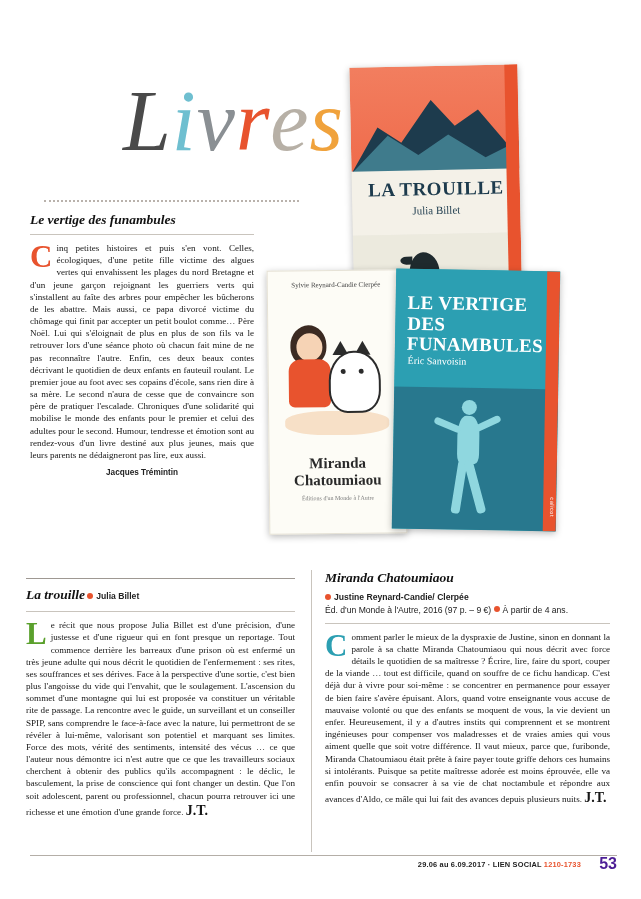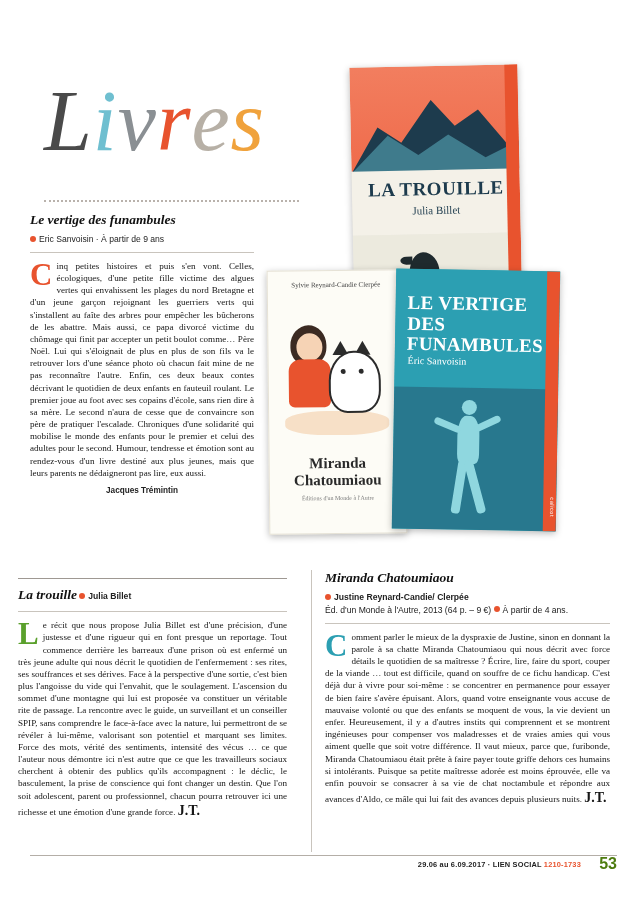--- a/index.html
+++ b/index.html
@@ -22,20 +22,21 @@
     background: #fff;
   }
 
   
   .masthead {
     position: absolute;
     left: 44px;
     top: 78px;
     width: 300px;
     height: 110px;
+    text-align: right;
   }
   .masthead-word {
     font-family: "Liberation Serif", serif;
     font-style: italic;
     font-size: 86px;
     letter-spacing: 1px;
     line-height: 1;
     white-space: nowrap;
   }
   .masthead-word span { display: inline-block; }
@@ -432,21 +433,21 @@
     font-weight: bold;
   }
 
   
   #article-vertige {
     left: 30px;
     top: 212px;
     width: 224px;
   }
   #article-trouille {
-    left: 18px;
+    left: 26px;
     top: 578px;
     width: 269px;
   }
   #article-miranda {
     left: 325px;
     top: 570px;
     width: 285px;
   }
 
   .vertical-divider {
@@ -480,21 +481,21 @@
     color: #222;
     letter-spacing: 0.2px;
   }
   .footer-text .issue { color: #e8532e; }
   .folio {
     position: absolute;
     right: 0;
     top: 0;
     font-size: 16px;
     font-weight: bold;
-    color: #4d7c0f;
+    color: #4c1d95;
   }
 </style>
 </head>
 <body>
 
 <div class="page">
 
   <div class="masthead">
     <div class="masthead-word">
       <span style="color:#4a4a4a">L</span><span style="color:#6fbfd0">i</span><span style="color:#8a8f93">v</span><span style="color:#e8532e">r</span><span style="color:#b7b0a6">e</span><span style="color:#f0a23c">s</span>
@@ -546,23 +547,20 @@
       <div class="legl"></div>
       <div class="legr"></div>
     </div>
     <div class="vertige-spine">
       <div class="vertige-spine-txt">calicot</div>
     </div>
   </div>
 
   <div class="article" id="article-vertige">
     <h2 class="art-title">Le vertige des funambules</h2>
-    <p class="art-meta">
-      <span class="bullet"></span><span>Eric Sanvoisin</span> · <span>À partir de 9 ans</span>
-    </p>
     <hr class="rule-thin">
     <p class="body-text"><span class="dropcap">C</span><span>inq petites histoires et puis s'en vont. Celles, écologiques, d'une petite fille victime des algues vertes qui envahissent les plages du nord Bretagne et d'un jeune garçon rejoignant les guerriers verts qui s'installent au faîte des arbres pour empêcher les bûcherons de les abattre. Mais aussi, ce papa divorcé victime du chômage qui finit par accepter un petit boulot comme… Père Noël. Lui qui s'éloignait de plus en plus de son fils va le retrouver lors d'une séance photo où chacun fait mine de ne pas reconnaître l'autre. Enfin, ces deux beaux contes décrivant le quotidien de deux enfants en fauteuil roulant. Le premier joue au foot avec ses copains d'école, sans rien dire à sa mère. Le second n'aura de cesse que de convaincre son père de pratiquer l'escalade. Chroniques d'une solidarité qui mobilise le monde des enfants pour le premier et celui des adultes pour le second. Humour, tendresse et émotion sont au rendez-vous d'un livre destiné aux plus jeunes, mais que leurs parents ne dédaigneront pas lire, eux aussi.</span></p>
     <p class="byline">Jacques Trémintin</p>
   </div>
 
   <div class="article" id="article-trouille">
     <hr class="rule-top">
     <p class="art-meta">
       <span class="art-title" style="display:inline">La trouille</span>
       <span class="bullet"></span><b>Julia Billet</b>
@@ -572,21 +570,21 @@
   </div>
 
   <div class="vertical-divider"></div>
 
   <div class="article" id="article-miranda">
     <h2 class="art-title">Miranda Chatoumiaou</h2>
     <p class="art-meta">
       <span class="bullet"></span><b>Justine Reynard-Candie/ Clerpée</b>
     </p>
     <p class="art-meta">
-      <span>Éd. d'un Monde à l'Autre, 2013 (64 p. – 9 €)</span>
+      <span>Éd. d'un Monde à l'Autre, 2016 (97 p. – 9 €)</span>
       <span class="bullet"></span><span>À partir de 4 ans.</span>
     </p>
     <hr class="rule-thin">
     <p class="body-text"><span class="dropcap teal">C</span><span>omment parler le mieux de la dyspraxie de Justine, sinon en donnant la parole à sa chatte Miranda Chatoumiaou qui nous décrit avec force détails le quotidien de sa maîtresse ? Écrire, lire, faire du sport, couper de la viande … tout est difficile, quand on souffre de ce fichu handicap. C'est déjà dur à vivre pour soi-même : se concentrer en permanence pour essayer de bien faire s'avère épuisant. Alors, quand votre enseignante vous accuse de mauvaise volonté ou que des enfants se moquent de vous, la vie devient un enfer. Heureusement, il y a d'autres instits qui comprennent et se montrent ingénieuses pour compenser vos maladresses et de vraies amies qui vous aiment quelle que soit votre différence. Il vaut mieux, parce que, furibonde, Miranda Chatoumiaou était prête à faire payer toute griffe dehors ces humains si intolérants. Puisque sa petite maîtresse adorée est moins éprouvée, elle va enfin pouvoir se consacrer à sa vie de chat noctambule et répondre aux avances d'Aldo, ce mâle qui lui fait des avances depuis plusieurs nuits.</span> <span class="byline-inline">J.T.</span></p>
   </div>
 
   <div class="footer">
     <div class="footer-rule"></div>
     <div class="footer-text">
       <span>29.06 au 6.09.2017 · LIEN SOCIAL</span>

